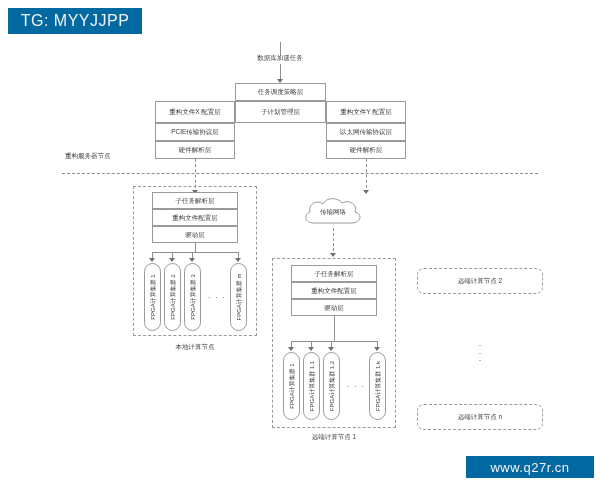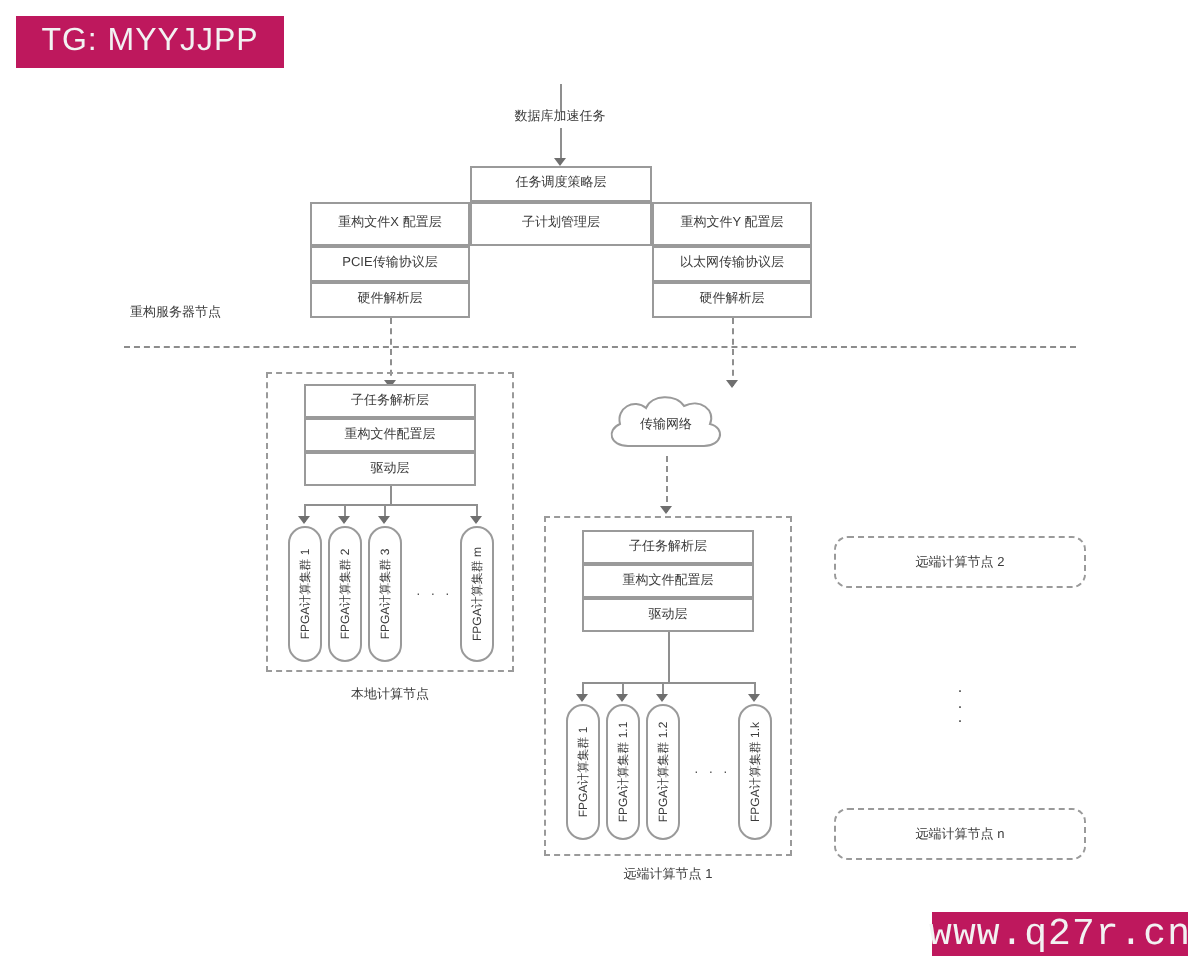--- a/index.html
+++ b/index.html
@@ -3,24 +3,24 @@
 <meta charset="utf-8">
 <style>
   html,body{margin:0;padding:0;}
   body{
     width:600px;height:480px;background:#ffffff;position:relative;overflow:hidden;
     font-family:"Liberation Sans","DejaVu Sans",sans-serif;color:#2b2b2b;
   }
   #stage{position:absolute;left:0;top:0;width:600px;height:480px;}
 
   
-  .wm{position:absolute;background:#be185d;color:#f2f2f2;display:flex;align-items:center;
+  .wm{position:absolute;background:#0369a1;color:#f2f2f2;display:flex;align-items:center;
       justify-content:center;letter-spacing:.5px;}
   #wm-top{left:8px;top:8px;width:134px;height:26px;font-size:16px;}
-  #wm-bot{left:466px;top:456px;width:128px;height:22px;font-size:19px;font-family:Liberation Mono, monospace;}
+  #wm-bot{left:466px;top:456px;width:128px;height:22px;font-size:13px;}
 
   
   .box{position:absolute;border:1px solid #9a9a9a;background:#fff;box-sizing:border-box;
        display:flex;align-items:center;justify-content:center;text-align:center;
        font-size:6.5px;line-height:1.1;color:#3a3a3a;}
   .lbl{position:absolute;font-size:6.5px;color:#3a3a3a;white-space:nowrap;}
   .lbl.c{text-align:center;}
 
   
   .group{position:absolute;border:1px dashed #9a9a9a;box-sizing:border-box;background:transparent;}

